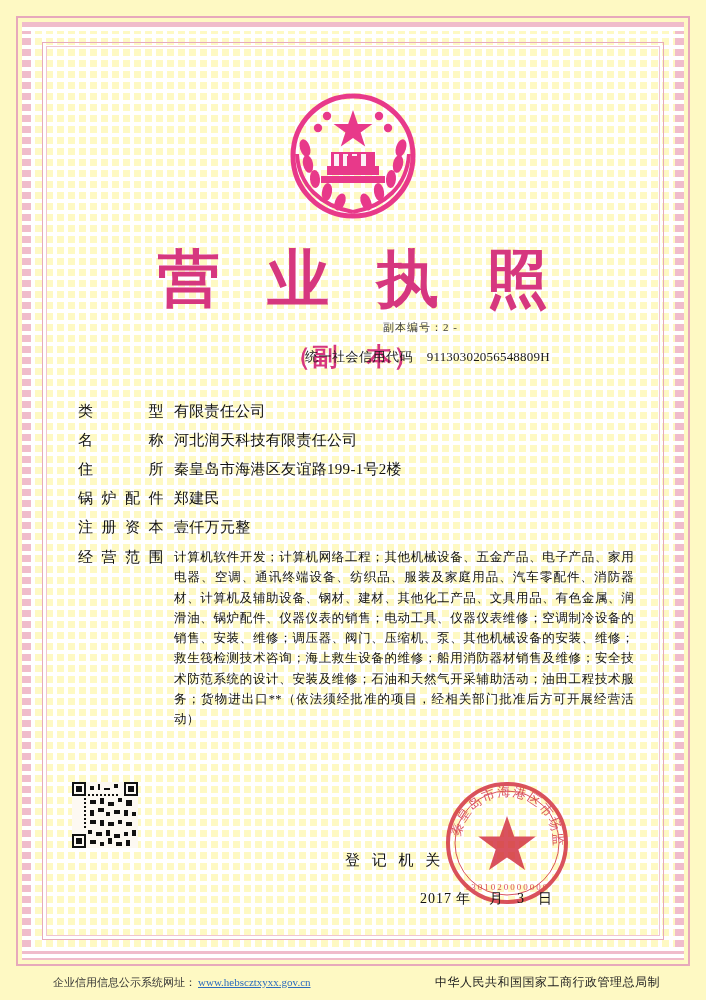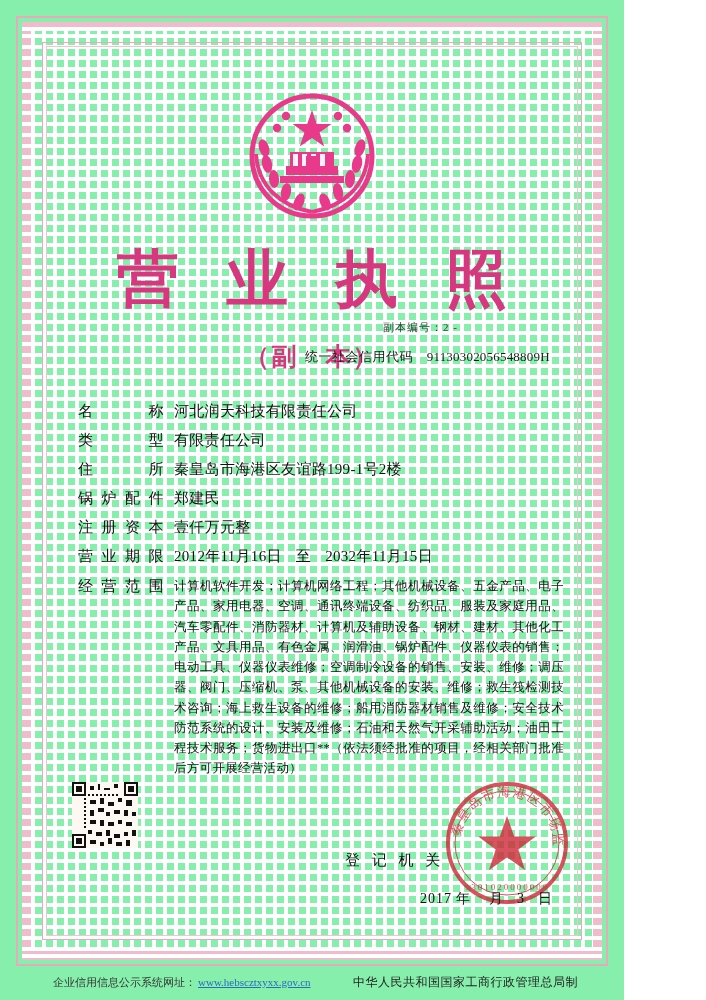--- a/index.html
+++ b/index.html
@@ -9,23 +9,23 @@
   }
   body {
     width: 706px;
     height: 1000px;
     font-family: "Liberation Serif", "DejaVu Serif", serif;
     overflow: hidden;
   }
 
   .license {
     position: relative;
-    width: 624px;
+    width: 706px;
     height: 1000px;
-    background: #86efac;
+    background: #fef9c3;
     box-sizing: border-box;
   }
 
   
   .border-outer {
     position: absolute;
     left: 16px; top: 16px; right: 16px; bottom: 34px;
     border: 2px solid #e7a9bb;
     box-sizing: border-box;
   }
@@ -286,53 +286,45 @@
   <div class="copy-no">副本编号：2 -</div>
 
   <div class="credit-code-row">
     <span>统一社会信用代码</span>
     <span class="code">91130302056548809H</span>
   </div>
 
   <div class="fields">
 
     <div class="row">
+      <div class="label">类　　型</div>
+      <div class="value">有限责任公司</div>
+    </div>
+
+    <div class="row">
       <div class="label">名　　称</div>
       <div class="value">河北润天科技有限责任公司</div>
-    </div>
-
-    <div class="row">
-      <div class="label">类　　型</div>
-      <div class="value">有限责任公司</div>
     </div>
 
     <div class="row">
       <div class="label">住　　所</div>
       <div class="value">秦皇岛市海港区友谊路199-1号2楼</div>
     </div>
 
     <div class="row">
       <div class="label">锅炉配件</div>
       <div class="value">郑建民</div>
     </div>
 
     <div class="row">
       <div class="label">注册资本</div>
       <div class="value">壹仟万元整</div>
     </div>
 
 
-    <div class="row period">
-      <div class="label">营业期限</div>
-      <div class="value">
-        <span>2012年11月16日</span>
-        <span class="sep">至</span>
-        <span>2032年11月15日</span>
-      </div>
-    </div>
 
     <div class="row scope">
       <div class="label">经营范围</div>
       <div class="value">计算机软件开发；计算机网络工程；其他机械设备、五金产品、电子产品、家用电器、空调、通讯终端设备、纺织品、服装及家庭用品、汽车零配件、消防器材、计算机及辅助设备、钢材、建材、其他化工产品、文具用品、有色金属、润滑油、锅炉配件、仪器仪表的销售；电动工具、仪器仪表维修；空调制冷设备的销售、安装、维修；调压器、阀门、压缩机、泵、其他机械设备的安装、维修；救生筏检测技术咨询；海上救生设备的维修；船用消防器材销售及维修；安全技术防范系统的设计、安装及维修；石油和天然气开采辅助活动；油田工程技术服务；货物进出口**（依法须经批准的项目，经相关部门批准后方可开展经营活动）</div>
     </div>
 
   </div>
 
   <div class="qr">
     <svg viewBox="0 0 33 33" width="66" height="66" shape-rendering="crispEdges" aria-hidden="true">

